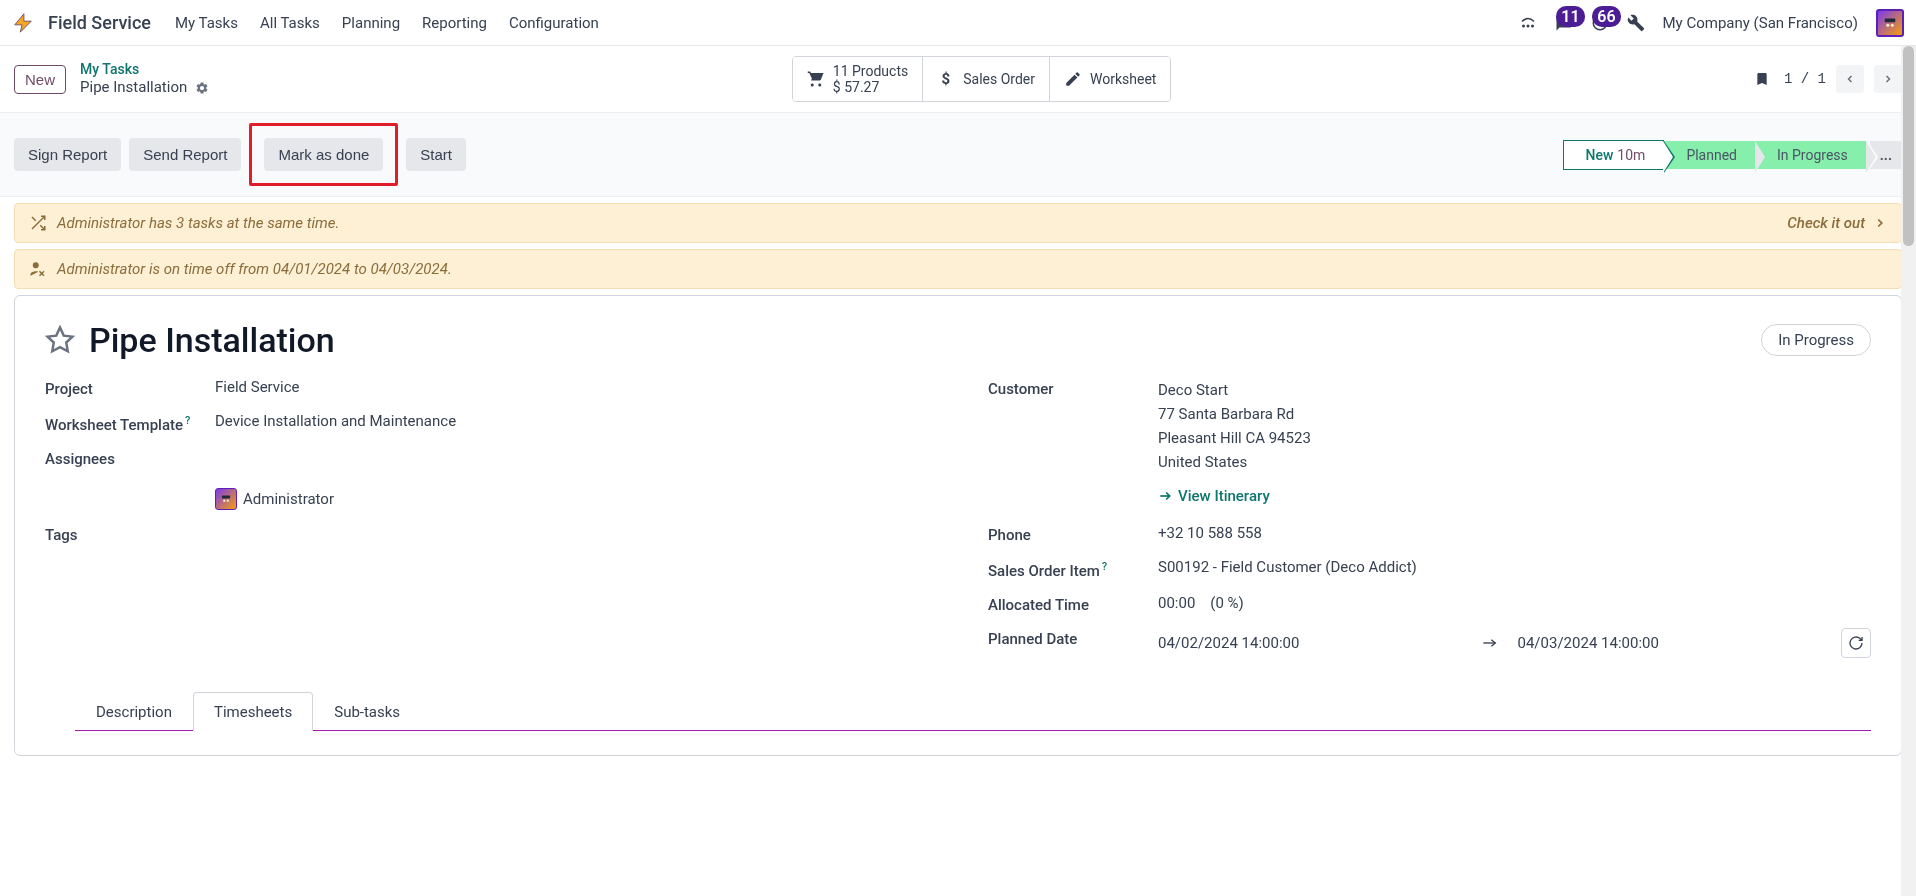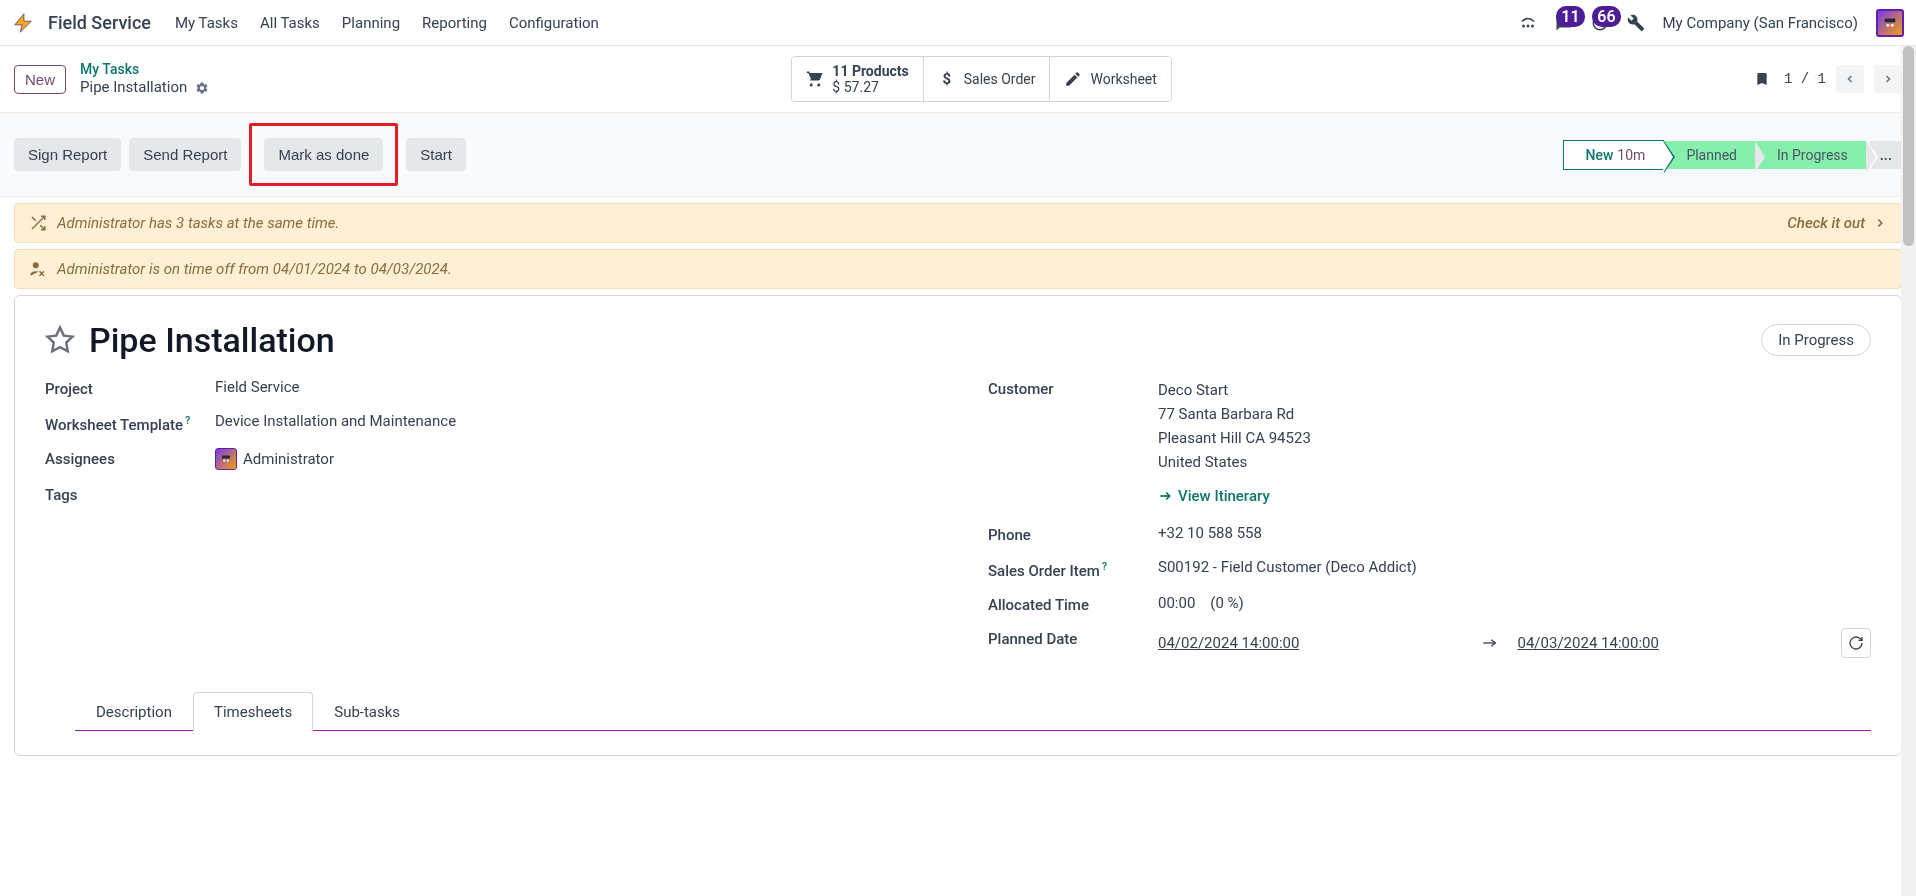--- a/index.html
+++ b/index.html
@@ -23,21 +23,21 @@
   .btn-new { border: 1px solid #714B67; color: #714B67; background: #fff; padding: 5px 10px; border-radius: 4px; font-size: 15px; font-weight: 500; cursor:pointer; }
   .breadcrumb { display: flex; flex-direction: column; line-height: 1.25; }
   .breadcrumb-top { color: #0f766e; font-size: 14px; font-weight: 500; cursor:pointer;}
   .breadcrumb-bottom { display: flex; align-items: center; gap: 8px; font-size: 15px; color:#374151;}
   .gear-small { color:#6b7280; font-size:13px; cursor:pointer;}
   .center-buttons { margin-left: auto; margin-right: auto; display: flex; }
   .btn-group { display:flex; border:1px solid #d1d5db; border-radius:4px; overflow:hidden;}
   .btn-seg { display:flex; align-items:center; gap:8px; padding: 6px 14px; border-right:1px solid #d1d5db; cursor:pointer; background:#fff;}
   .btn-seg:last-child { border-right:none; }
   .btn-seg .two-line { display:flex; flex-direction:column; line-height:1.15;}
-  .btn-seg .two-line span:first-child { font-weight:700; }
+  .btn-seg .two-line span:first-child { font-weight:400; }
   .right-ctrl { display:flex; align-items:center; gap:14px;font-family:Liberation Mono, monospace; }
   .pager { display:flex; align-items:center; gap:10px; }
   .pager-text { font-size:14px; color:#374151;}
   .pager-btn { width:28px; height:28px; display:inline-flex; align-items:center; justify-content:center; background:#f3f4f6; border-radius:3px; cursor:pointer; color:#6b7280;}
   
   .actionbar { display:flex; align-items:center; padding: 10px 14px; background:#f9fafb; border-top:1px solid #eee; border-bottom:1px solid #eee; gap:8px;}
   .btn-action { background:#e5e7eb; border:none; padding:8px 14px; border-radius:4px; font-size:15px; cursor:pointer; font-weight:500; color:#374151;}
   .highlight-box { border:3px solid #e11d2a; padding:12px; border-radius:2px;}
   .status-pills { margin-left:auto; display:flex; align-items:center;}
   .pill { position:relative; padding:6px 18px 6px 22px; background:#86efac; color:#4b5563; cursor:pointer; font-size:14px;}
@@ -58,23 +58,23 @@
   .title-row { display:flex; align-items:center; gap:14px; margin-bottom:18px;}
   .star { width:30px; height:30px; color:#6b7280;}
   .page-title { font-size:34px; font-weight:500; color:#111827;}
   .state-badge { margin-left:auto; border:1px solid #d1d5db; border-radius:20px; padding:6px 16px; font-size:15px; color:#374151; cursor:pointer;}
   .form-grid { display:grid; grid-template-columns: 1fr 1fr; gap: 0 60px;}
   .field-row { display:flex; margin-bottom:14px; align-items:flex-start;}
   .field-label { width:170px; flex-shrink:0; font-weight:500; font-size:15px; color:#374151; padding-top:2px;}
   .field-label .help { color:#0f766e; font-size:11px; vertical-align:super; margin-left:2px;}
   .field-value { font-size:15px; color:#374151; flex:1;}
   .field-value.multi-line div { line-height:1.6;}
-  .assignee-chip { display:inline-flex; align-items:center; gap:6px;}
+  .assignee-chip { display:inline-flex; align-items:center; gap:6px;margin-top:40px;}
   .link-teal { color:#0f766e; font-weight:500; cursor:pointer; display:inline-flex; align-items:center; gap:6px;}
-  .planned-date-row { display:flex; align-items:center; gap:20px; width:100%;text-decoration:underline;}
+  .planned-date-row { display:flex; align-items:center; gap:20px; width:100%;}
   .planned-date-row .arrow { color:#374151;}
   .refresh-btn { border:1px solid #d1d5db; border-radius:4px; width:30px; height:30px; display:inline-flex; align-items:center; justify-content:center; cursor:pointer; margin-left:auto;}
   
   .tabs { display:flex; margin-top:20px; border-bottom:1px solid #a21caf; margin-left:30px;}
   .tab { padding:10px 20px; border:1px solid transparent; border-bottom:none; cursor:pointer; font-size:15px; color:#374151; margin-bottom:-1px;}
   .tab.active { border-color:#d1d5db; background:#fff; border-radius:4px 4px 0 0;}
   
   .scrollbar-track { position:fixed; right:0; top:46px; bottom:0; width:15px; background:#f1f1f1;}
   .scrollbar-thumb { position:absolute; left:2px; right:2px; top:0; height:200px; background:#c1c1c1; border-radius:6px;}
   svg { display:block; }

